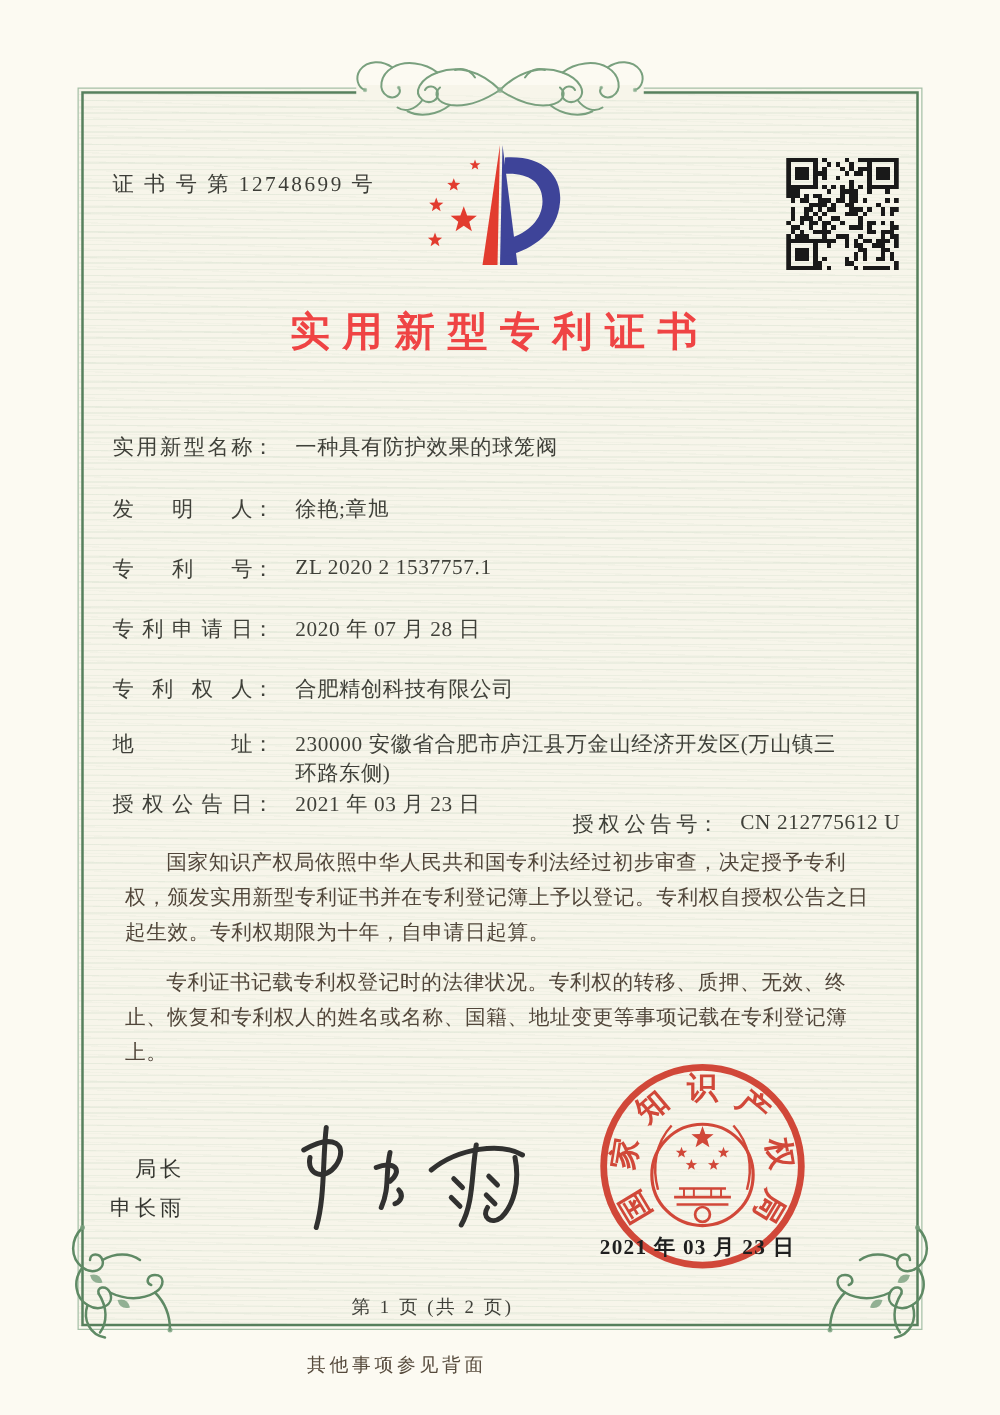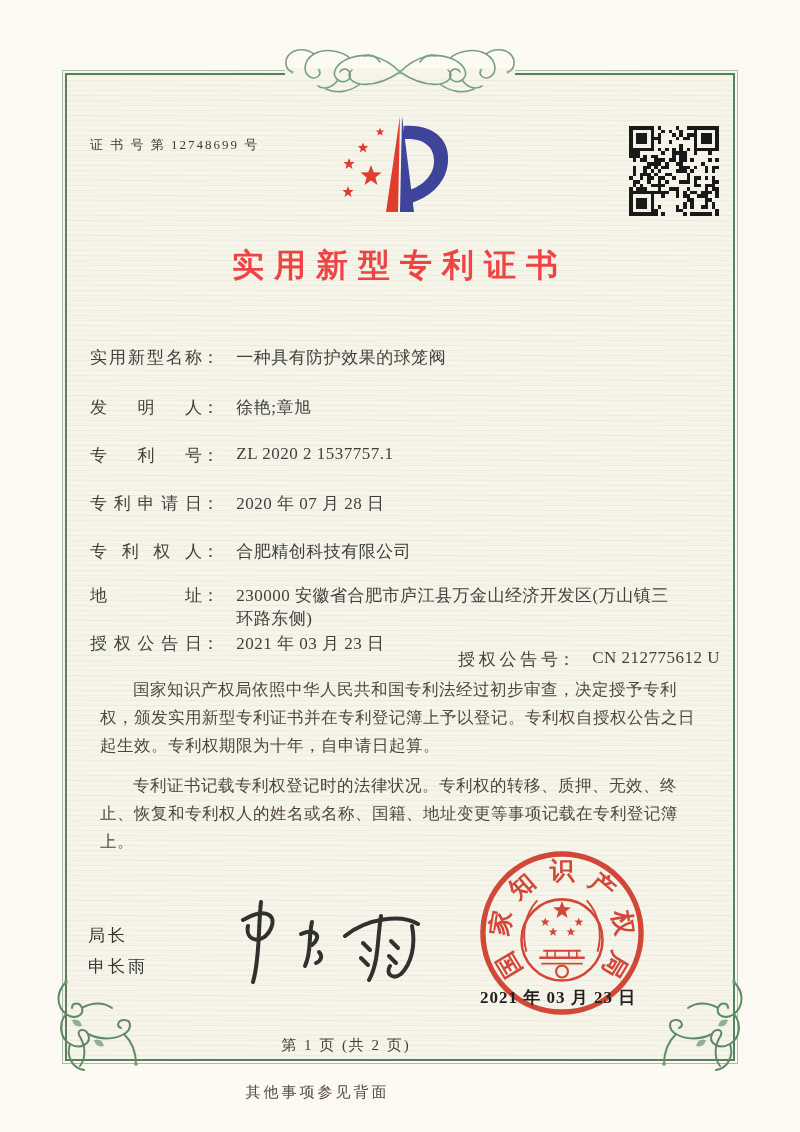--- a/index.html
+++ b/index.html
@@ -14,36 +14,36 @@
   .paper-pattern{
     left:63px;top:71px;width:672px;height:990px;
     background:
       repeating-linear-gradient(0deg, rgba(150,185,155,.12) 0 1px, rgba(0,0,0,0) 1px 5px),
       repeating-linear-gradient(2deg, rgba(160,190,160,.06) 0 1px, rgba(0,0,0,0) 1px 7px),
       #f7f5ea;
   }
   
   .frame-outer{left:62px;top:70px;width:674px;height:992px;border:1px solid #a6c0a7;}
   .frame-inner{position:absolute;inset:2px;border:2px solid #57805d;}
-  .cert-number{left:90px;top:136px;font-size:13px;letter-spacing:2px;color:#3c3d37;}
+  .cert-number{left:90px;top:136px;font-size:17px;letter-spacing:2px;color:#3c3d37;}
   .logo{left:338px;top:112px;}
   .qr{left:629px;top:126px;}
   .title{
     left:0;top:244px;width:800px;text-align:center;
     font-size:32px;font-weight:600;letter-spacing:10px;color:#ef4444;
   }
   .field{position:absolute;left:90px;width:630px;font-size:17px;color:#3f4039;}
   .field .lbl{display:inline-block;width:112px;text-align:justify;text-align-last:justify;vertical-align:top;}
   .field .colon{display:inline-block;vertical-align:top;}
   .field .val{display:inline-block;margin-left:13px;vertical-align:top;white-space:pre-line;max-width:470px;letter-spacing:.5px;}
   .pair2{position:absolute;left:368px;top:16px;white-space:nowrap;}
   .pair2 .lbl{width:100px;}
   .paras{left:88px;top:664px;width:630px;font-size:16.5px;line-height:28px;color:#51463a;}
   .paras p{margin:12px;text-indent:2em;letter-spacing:.5px;}
-  .officer{left:88px;top:920px;font-size:17px;color:#34352f;letter-spacing:3px;line-height:31px;}
+  .officer{left:88px;top:920px;font-size:17px;color:#34352f;letter-spacing:3px;line-height:31px;text-align:right;}
   .signature{left:215px;top:888px;}
   .seal{left:478px;top:849px;opacity:.93;}
   .seal-date{left:458px;top:986px;width:200px;text-align:center;font-size:17px;color:#1f1f1f;font-weight:600;letter-spacing:1px;}
   .page-info{left:0;top:1036px;width:692px;text-align:center;font-size:15px;color:#3f4039;letter-spacing:2px;}
   .back-note{left:0;top:1083px;width:635px;text-align:center;font-size:15px;color:#564a3c;letter-spacing:3px;}
   .ornament-top{left:280px;top:42px;}
   .corner-bl{left:42px;top:976px;}
   .corner-br{left:658px;top:976px;transform:scaleX(-1);}
 </style>
 </head>

